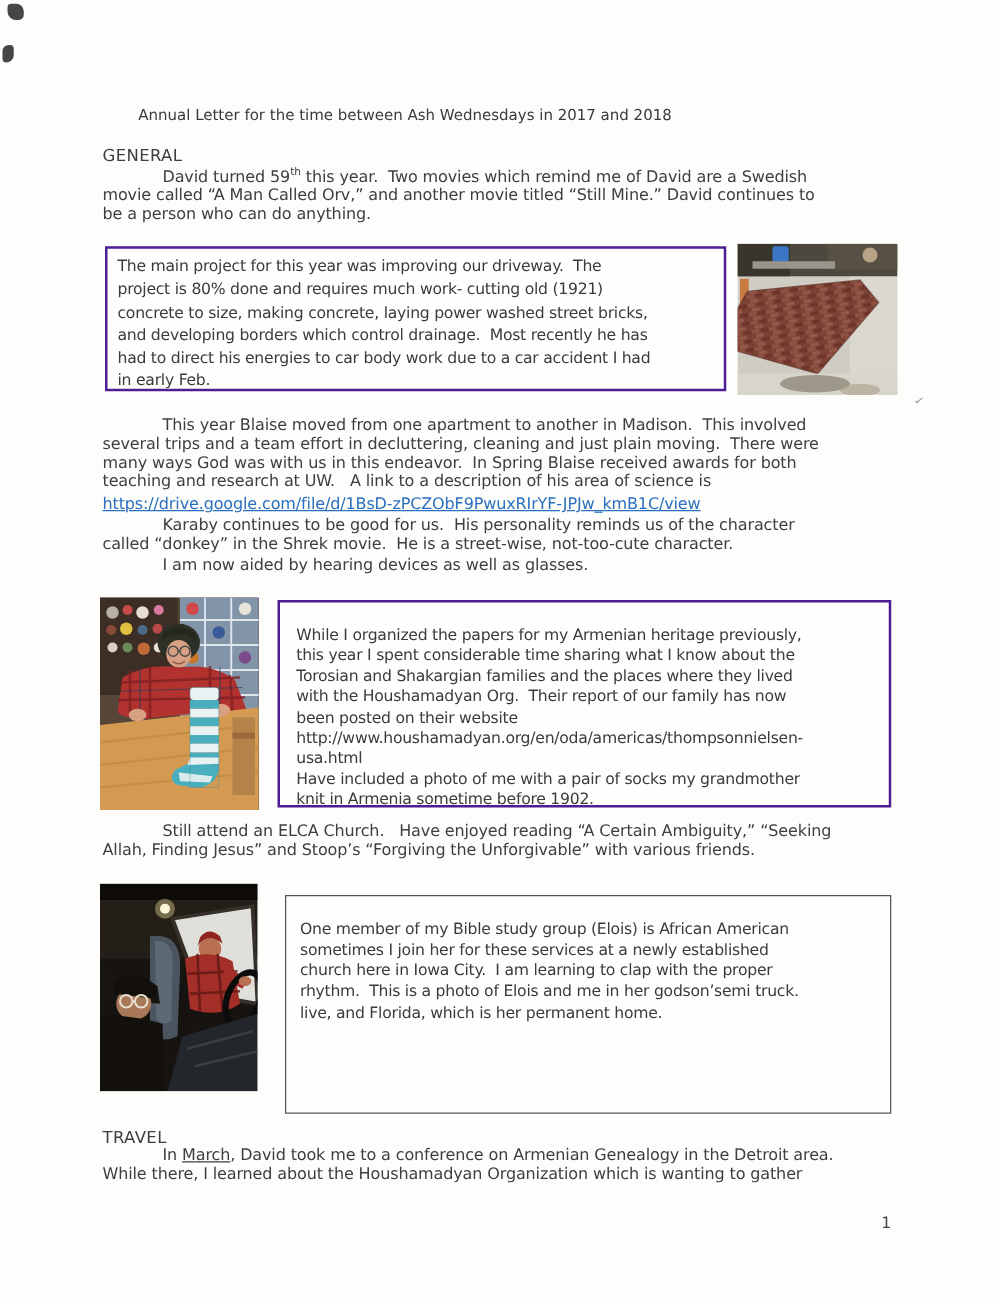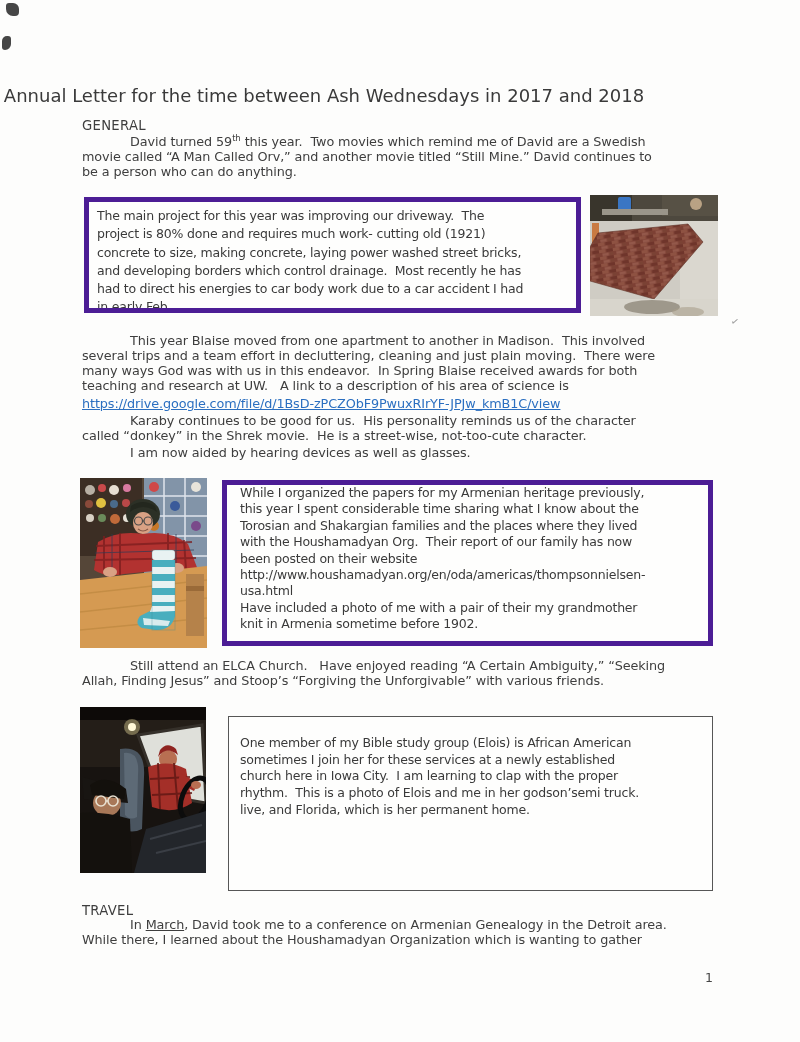--- a/index.html
+++ b/index.html
@@ -14,40 +14,40 @@
   .abs{position:absolute;}
   .line{
     font-size:12.8px;
     line-height:15px;
     white-space:pre;
     letter-spacing:-0.1px;
   }
   .ind1{text-indent:48px;}
   .title{
     width:648px;text-align:center;
-    font-size:18px;color:#3a3a3a;letter-spacing:0;
+    font-size:12px;color:#3a3a3a;letter-spacing:0;
   }
   .heading{font-size:13.2px;letter-spacing:0.3px;}
   .txtbox{
     box-sizing:border-box;
-    border:5px solid #4c1d95;
+    border:2px solid #4c1d95;
     background:#fefefd;
     overflow:hidden;
   }
   .boxline{
     font-size:12.5px;
     letter-spacing:-0.2px;
     white-space:pre;
     color:#3a3a3a;
   }
   .drv .boxline{line-height:18.3px;}
   .arm .boxline{line-height:16.4px;}
   .bib .boxline{line-height:16.7px;}
   .drv{padding:5px 8px;}
-  .arm{padding:0 13px;}
+  .arm{padding:18px 13px;}
   .bib{padding:18px 11px;border-width:1.5px;border-color:#565656;}
   a.doclink{
     color:#2b6fc0;text-decoration:underline;
     font-size:12.8px;line-height:15px;letter-spacing:-0.1px;white-space:pre;
   }
   .u{text-decoration:underline;}
   sup{font-size:8.5px;}
   .photo{display:block;}
   .pagenum{font-size:12.5px;color:#454545;}
   .artifact{background:#262626;opacity:.85;}
@@ -208,21 +208,21 @@
 </div>
 
 <div class="abs txtbox arm" style="left:222px;top:480px;width:491px;height:166px;">
   <div class="boxline">While I organized the papers for my Armenian heritage previously,</div>
   <div class="boxline">this year I spent considerable time sharing what I know about the</div>
   <div class="boxline">Torosian and Shakargian families and the places where they lived</div>
   <div class="boxline">with the Houshamadyan Org.  Their report of our family has now</div>
   <div class="boxline">been posted on their website</div>
   <div class="boxline">http://www.houshamadyan.org/en/oda/americas/thompsonnielsen-</div>
   <div class="boxline">usa.html</div>
-  <div class="boxline">Have included a photo of me with a pair of their my grandmother</div>
+  <div class="boxline">Have included a photo of me with a pair of socks my grandmother</div>
   <div class="boxline">knit in Armenia sometime before 1902.</div>
 </div>
 
 <div class="abs" style="left:82px;top:658px;">
   <div class="line ind1">Still attend an ELCA Church.   Have enjoyed reading “A Certain Ambiguity,” “Seeking</div>
   <div class="line">Allah, Finding Jesus” and Stoop’s “Forgiving the Unforgivable” with various friends.</div>
 </div>
 
 <div class="abs" style="left:80px;top:707px;">
   <svg class="photo" width="126" height="166" viewBox="0 0 126 166">

